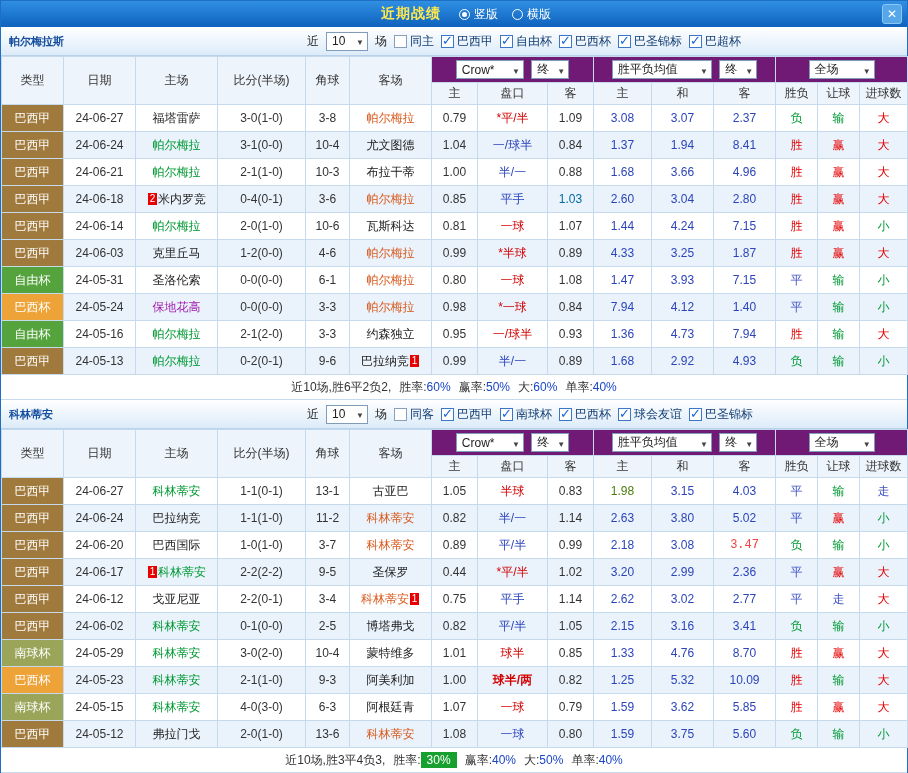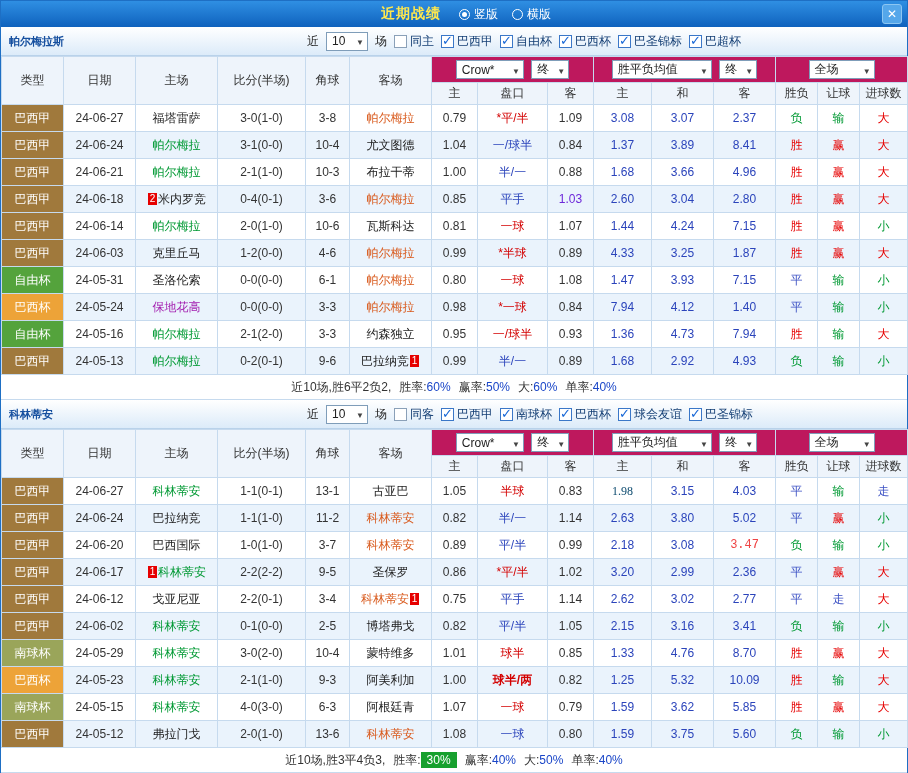--- a/index.html
+++ b/index.html
@@ -57,21 +57,21 @@
   .w-full  { width:66px; }
 
   
   table { width:906px; border-collapse:collapse; table-layout:fixed; }
   th, td {
     border:1px solid #c6daee; text-align:center; padding:0;
     overflow:hidden; white-space:nowrap;
   }
   thead th { background:#eef4fb; font-weight:normal; color:#333; }
   thead tr.ctrl-row th { height:26px; }
-  thead tr.ctrl-row th.ctrl { background:#be185d; }
+  thead tr.ctrl-row th.ctrl { background:#701a75; }
   thead tr.sub-row th { height:22px; }
   tbody td { height:27px; background:#fff; }
   tbody tr.alt td { background:#eaf3fc; }
   .sep { border-left:1px solid #51708c !important; }
   .ctrl .sel { display:inline-flex; vertical-align:middle; margin:0 2px; }
 
   .rc {
     display:inline-block; background:#e60000; color:#fff;
     font-size:10px; line-height:12px; height:12px; min-width:9px;
     padding:0 1px; margin:0 1px; vertical-align:1px;
@@ -230,21 +230,21 @@
             <td style="background: rgb(160, 121, 60); color: rgb(255, 255, 255);">巴西甲</td>
             <td>24-06-24</td>
             <td style="color: rgb(0, 153, 51);"><span>帕尔梅拉</span></td>
             <td>3-1(0-0)</td>
             <td>10-4</td>
             <td style="color: rgb(34, 34, 34);"><span>尤文图德</span></td>
             <td class="sep" style="color: rgb(51, 51, 51);">1.04</td>
             <td style="color: rgb(43, 68, 187);">一/球半</td>
             <td style="color: rgb(51, 51, 51);">0.84</td>
             <td class="sep" style="color: rgb(43, 68, 187);">1.37</td>
-            <td style="color: rgb(43, 68, 187);">3.89</td>
+            <td style="color: rgb(43, 68, 187);">1.94</td>
             <td style="color: rgb(43, 68, 187);">8.41</td>
             <td class="sep" style="color: rgb(230, 0, 0);">胜</td>
             <td style="color: rgb(230, 0, 0);">赢</td>
             <td style="color: rgb(230, 0, 0);">大</td>
           </tr>
           <tr>
             <td style="background: rgb(160, 121, 60); color: rgb(255, 255, 255);">巴西甲</td>
             <td>24-06-21</td>
             <td style="color: rgb(0, 153, 51);"><span>帕尔梅拉</span></td>
             <td>2-1(1-0)</td>
@@ -262,21 +262,21 @@
           </tr>
           <tr class="alt">
             <td style="background: rgb(160, 121, 60); color: rgb(255, 255, 255);">巴西甲</td>
             <td>24-06-18</td>
             <td style="color: rgb(34, 34, 34);"><span class="rc">2</span><span>米内罗竞</span></td>
             <td>0-4(0-1)</td>
             <td>3-6</td>
             <td style="color: rgb(217, 91, 30);"><span>帕尔梅拉</span></td>
             <td class="sep" style="color: rgb(51, 51, 51);">0.85</td>
             <td style="color: rgb(43, 68, 187);">平手</td>
-            <td style="color: #6d28d9;">1.03</td>
+            <td style="color: #0369a1;">1.03</td>
             <td class="sep" style="color: rgb(43, 68, 187);">2.60</td>
             <td style="color: rgb(43, 68, 187);">3.04</td>
             <td style="color: rgb(43, 68, 187);">2.80</td>
             <td class="sep" style="color: rgb(230, 0, 0);">胜</td>
             <td style="color: rgb(230, 0, 0);">赢</td>
             <td style="color: rgb(230, 0, 0);">大</td>
           </tr>
           <tr>
             <td style="background: rgb(160, 121, 60); color: rgb(255, 255, 255);">巴西甲</td>
             <td>24-06-14</td>
@@ -498,21 +498,21 @@
           <tr>
             <td style="background: rgb(160, 121, 60); color: rgb(255, 255, 255);">巴西甲</td>
             <td>24-06-27</td>
             <td style="color: rgb(0, 153, 51);"><span>科林蒂安</span></td>
             <td>1-1(0-1)</td>
             <td>13-1</td>
             <td style="color: rgb(34, 34, 34);"><span>古亚巴</span></td>
             <td class="sep" style="color: rgb(51, 51, 51);">1.05</td>
             <td style="color: rgb(211, 0, 0);">半球</td>
             <td style="color: rgb(51, 51, 51);">0.83</td>
-            <td class="sep" style="color: #0c4a6e; font-family: Liberation Serif, serif;">1.98</td>
+            <td class="sep" style="color: #4d7c0f;">1.98</td>
             <td style="color: rgb(43, 68, 187);">3.15</td>
             <td style="color: rgb(43, 68, 187);">4.03</td>
             <td class="sep" style="color: rgb(61, 82, 196);">平</td>
             <td style="color: rgb(0, 153, 51);">输</td>
             <td style="color: rgb(61, 82, 196);">走</td>
           </tr>
           <tr class="alt">
             <td style="background: rgb(160, 121, 60); color: rgb(255, 255, 255);">巴西甲</td>
             <td>24-06-24</td>
             <td style="color: rgb(34, 34, 34);"><span>巴拉纳竞</span></td>
@@ -546,21 +546,21 @@
             <td style="color: rgb(0, 153, 51);">输</td>
             <td style="color: rgb(0, 153, 51);">小</td>
           </tr>
           <tr class="alt">
             <td style="background: rgb(160, 121, 60); color: rgb(255, 255, 255);">巴西甲</td>
             <td>24-06-17</td>
             <td style="color: rgb(0, 153, 51);"><span class="rc">1</span><span>科林蒂安</span></td>
             <td>2-2(2-2)</td>
             <td>9-5</td>
             <td style="color: rgb(34, 34, 34);"><span>圣保罗</span></td>
-            <td class="sep" style="color: rgb(51, 51, 51);">0.86</td>
+            <td class="sep" style="color: rgb(51, 51, 51);">0.44</td>
             <td style="color: rgb(211, 0, 0);">*平/半</td>
             <td style="color: rgb(51, 51, 51);">1.02</td>
             <td class="sep" style="color: rgb(43, 68, 187);">3.20</td>
             <td style="color: rgb(43, 68, 187);">2.99</td>
             <td style="color: rgb(43, 68, 187);">2.36</td>
             <td class="sep" style="color: rgb(61, 82, 196);">平</td>
             <td style="color: rgb(230, 0, 0);">赢</td>
             <td style="color: rgb(230, 0, 0);">大</td>
           </tr>
           <tr>

